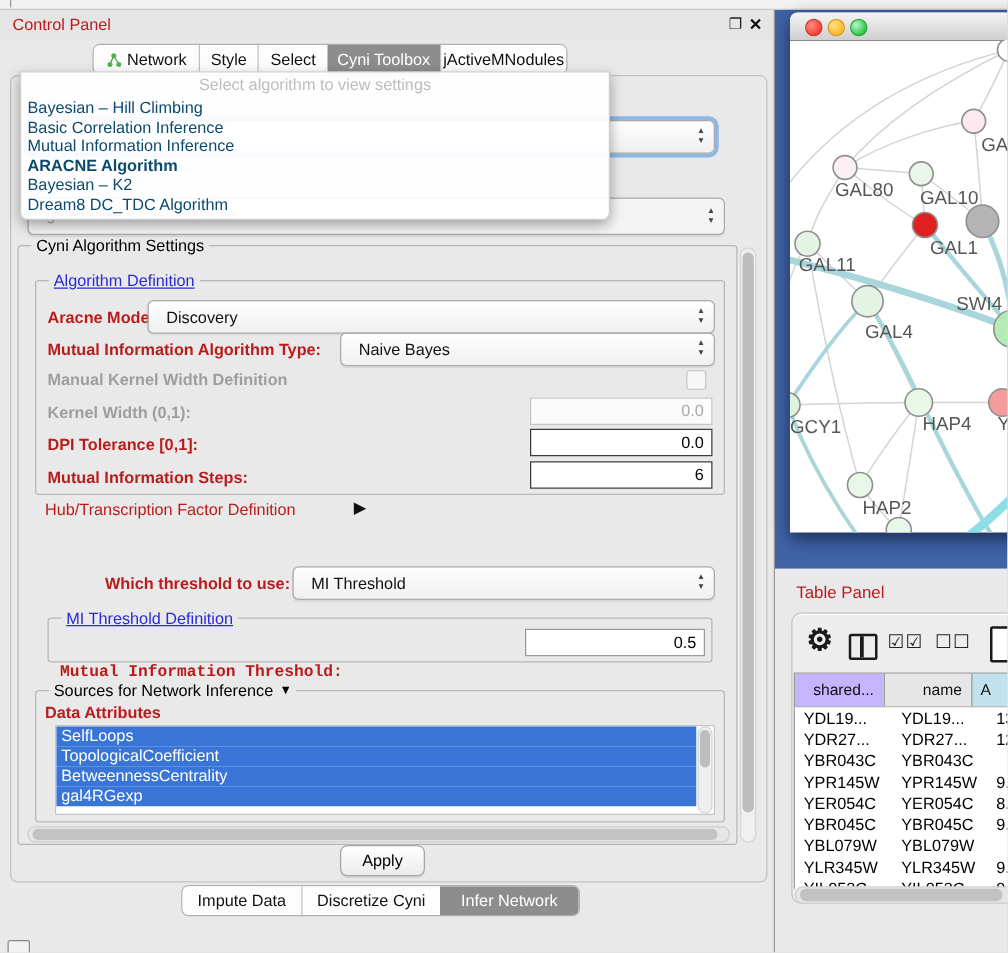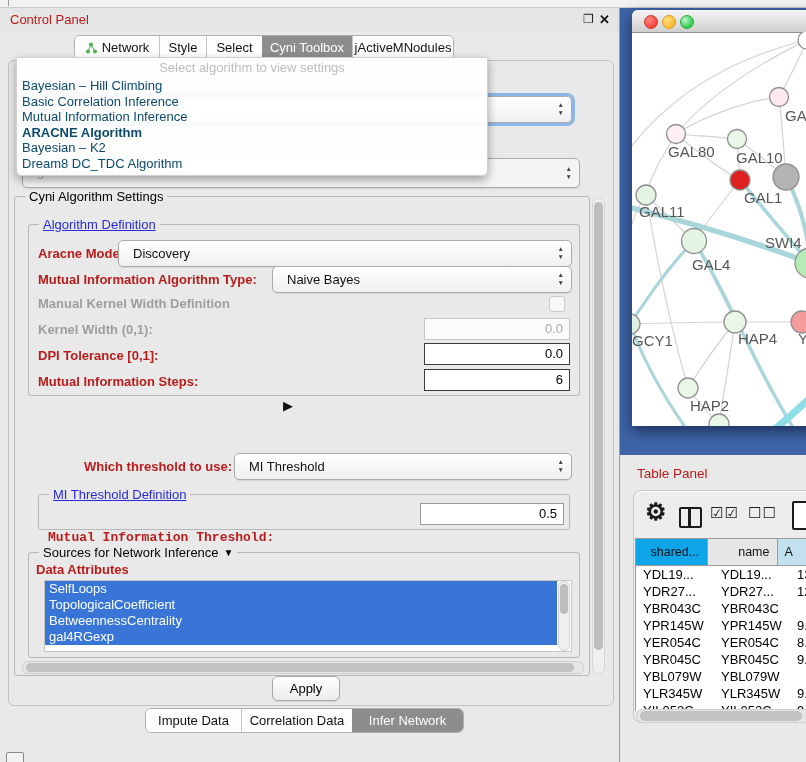--- a/index.html
+++ b/index.html
@@ -152,20 +152,21 @@
   </div>
   <span class="abs lbl dis" style="left:38px;top:296px;">Manual Kernel Width Definition</span>
   <div class="checkbox" style="left:549px;top:296px;"></div>
   <span class="abs lbl dis" style="left:38px;top:322px;">Kernel Width (0,1):</span>
   <div class="field off" style="left:424px;top:318px;width:138px;">0.0</div>
   <span class="abs lbl b" style="left:38px;top:348px;">DPI Tolerance [0,1]:</span>
   <div class="field strong" style="left:424px;top:343px;width:138px;">0.0</div>
   <span class="abs lbl b" style="left:38px;top:374px;">Mutual Information Steps:</span>
   <div class="field strong" style="left:424px;top:369px;width:138px;">6</div>
 
+  <span class="abs lbl" style="left:36px;top:400px;">Hub/Transcription Factor Definition</span>
   <span class="abs" style="left:283px;top:398px;font-size:13px;color:#111;">▶</span>
 
   <span class="abs lbl b" style="left:84px;top:459px;">Which threshold to use:</span>
   <div class="combo" style="left:234px;top:453px;width:336px;">
     <span class="cval">MI Threshold</span>
     <span class="arr">
         <span>▲</span>
         <span>▼</span>
       </span>
   </div>
@@ -198,21 +199,21 @@
   <div class="hsb" style="left:22px;top:661px;width:560px;height:11px;">
       <div class="thumb" style="left:3px;width:548px;"></div>
     </div>
 
   <div class="btn" style="left:272px;top:676px;width:66px;">Apply</div>
   <div class="abs tabgroup" style="left:145px;top:708px;">
     <div class="tabseg" style="width:95px;">
         <span>Impute Data</span>
       </div>
     <div class="tabseg" style="width:110px;">
-        <span>Correlation Data</span>
+        <span>Discretize Cyni</span>
       </div>
     <div class="tabseg sel" style="width:111px;">
         <span>Infer Network</span>
       </div>
   </div>
   <div class="abs" style="left:6px;top:752px;width:16px;height:12px;border:1px solid #8a8a8a;background:#f2f2f2;border-radius:2px;"></div>
 
   <div class="abs" style="left:620px;top:8px;width:186px;height:447px;background:#3e64a6;"></div>
 
   <div class="abs netwin">
@@ -291,21 +292,21 @@
   <div class="abs tpanelbox">
     <span style="position:absolute;left:11px;top:7px;font-size:24px;font-weight:bold;color:#1a1a1a;">⚙</span>
     <div style="position:absolute;left:45px;top:16px;width:19px;height:17px;border:2.5px solid #1a1a1a;border-radius:2px;">
         <div style="position:absolute;left:7px;top:0;width:2.5px;height:17px;background:#1a1a1a;"></div>
       </div>
     <span style="position:absolute;left:76px;top:13px;font-size:15px;color:#222;letter-spacing:1px;"><span>☑</span><span>☑</span></span>
     <span style="position:absolute;left:114px;top:13px;font-size:15px;color:#222;letter-spacing:1px;"><span>☐</span><span>☐</span></span>
     <div style="position:absolute;left:158px;top:10px;width:30px;height:25px;border:2.5px solid #1a1a1a;border-radius:2px;background:#fff;"></div>
 
     <div class="thead" style="left:1px;top:47px;width:197px;">
-      <div class="thcell" style="width:77px;background:#0ea5e9;text-align:right;padding-right:8px;">shared...</div>
+      <div class="thcell" style="width:77px;background:#c4b5fd;text-align:right;padding-right:8px;">shared...</div>
       <div class="thcell" style="width:76px;background:#e6e6e6;text-align:right;padding-right:8px;">name</div>
       <div class="thcell" style="width:60px;background:#c2e0ee;text-align:left;padding-left:6px;">A</div>
     </div>
     <div style="position:absolute;left:1px;top:75px;width:197px;height:145px;overflow:hidden;background:#fff;border-left:1px solid #9b9b9b;">
       <div class="trow">
           <span class="tcell" style="width:78px;">YDL19...</span>
           <span class="tcell" style="width:76px;">YDL19...</span>
           <span class="tcell" style="width:40px;">13</span>
         </div>
       <div class="trow">

